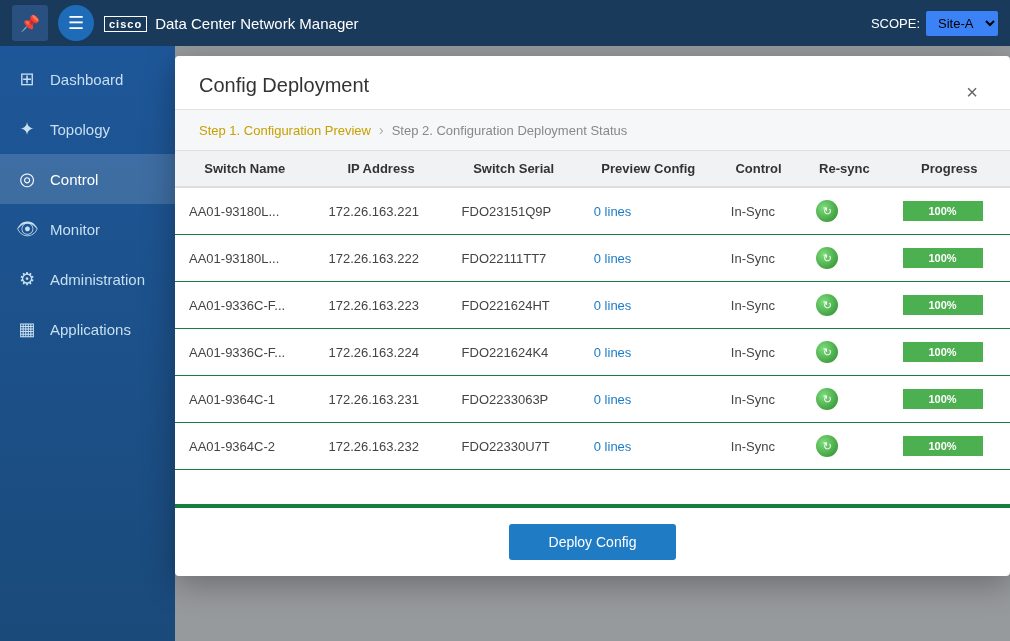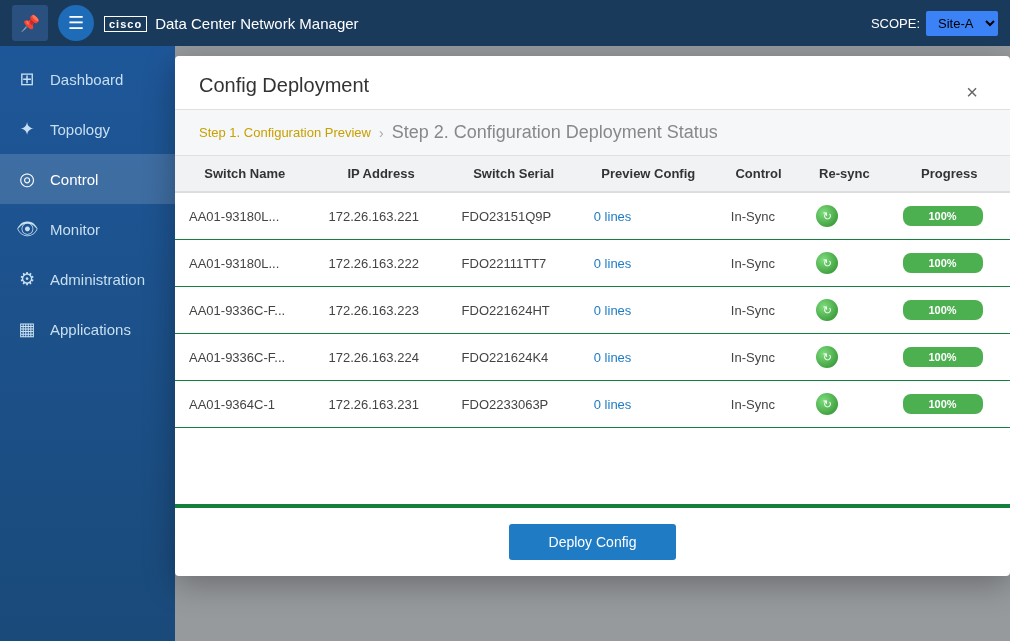--- a/index.html
+++ b/index.html
@@ -183,21 +183,21 @@
       border-bottom: 1px solid #e0e0e0;
       gap: 8px;
     }
     .step-active {
       color: #c8a000;
       font-weight: 500;
       font-size: 13px;
     }
     .step-inactive {
       color: #888;
-      font-size: 18px;
+      font-size: 13px;
     }
     .step-chevron {
       color: #aaa;
       font-size: 14px;
     }
 
     
     .table-container {
       flex: 1;
       padding: 0;
@@ -253,21 +253,21 @@
       display: flex;
       align-items: center;
       justify-content: center;
       font-size: 11px;
       color: white;
     }
     .progress-bar-container {
       width: 80px;
       height: 20px;
       background: #4caf50;
-      border-radius: 8px;
+      border-radius: 0;
       display: flex;
       align-items: center;
       justify-content: center;
     }
     .progress-label {
       color: white;
       font-size: 11px;
       font-weight: bold;
     }
 
@@ -443,20 +443,37 @@
         <span class="resync-icon">
           <span class="resync-circle">↻</span>
         </span>
       </td>
       <td>
         <div class="progress-bar-container">
           <span class="progress-label">100%</span>
         </div>
       </td>
     </tr>
+                <tr>
+      <td>AA01-9364C-2</td>
+      <td>172.26.163.232</td>
+      <td>FDO22330U7T</td>
+      <td><a class="link-blue" href="#">0 lines</a></td>
+      <td class="status-sync">In-Sync</td>
+      <td>
+        <span class="resync-icon">
+          <span class="resync-circle">↻</span>
+        </span>
+      </td>
+      <td>
+        <div class="progress-bar-container">
+          <span class="progress-label">100%</span>
+        </div>
+      </td>
+    </tr>
               </tbody>
           </table>
         </div>
 
         <div class="modal-footer">
           <button class="btn-deploy">Deploy Config</button>
         </div>
 
       </div>
     </div>

